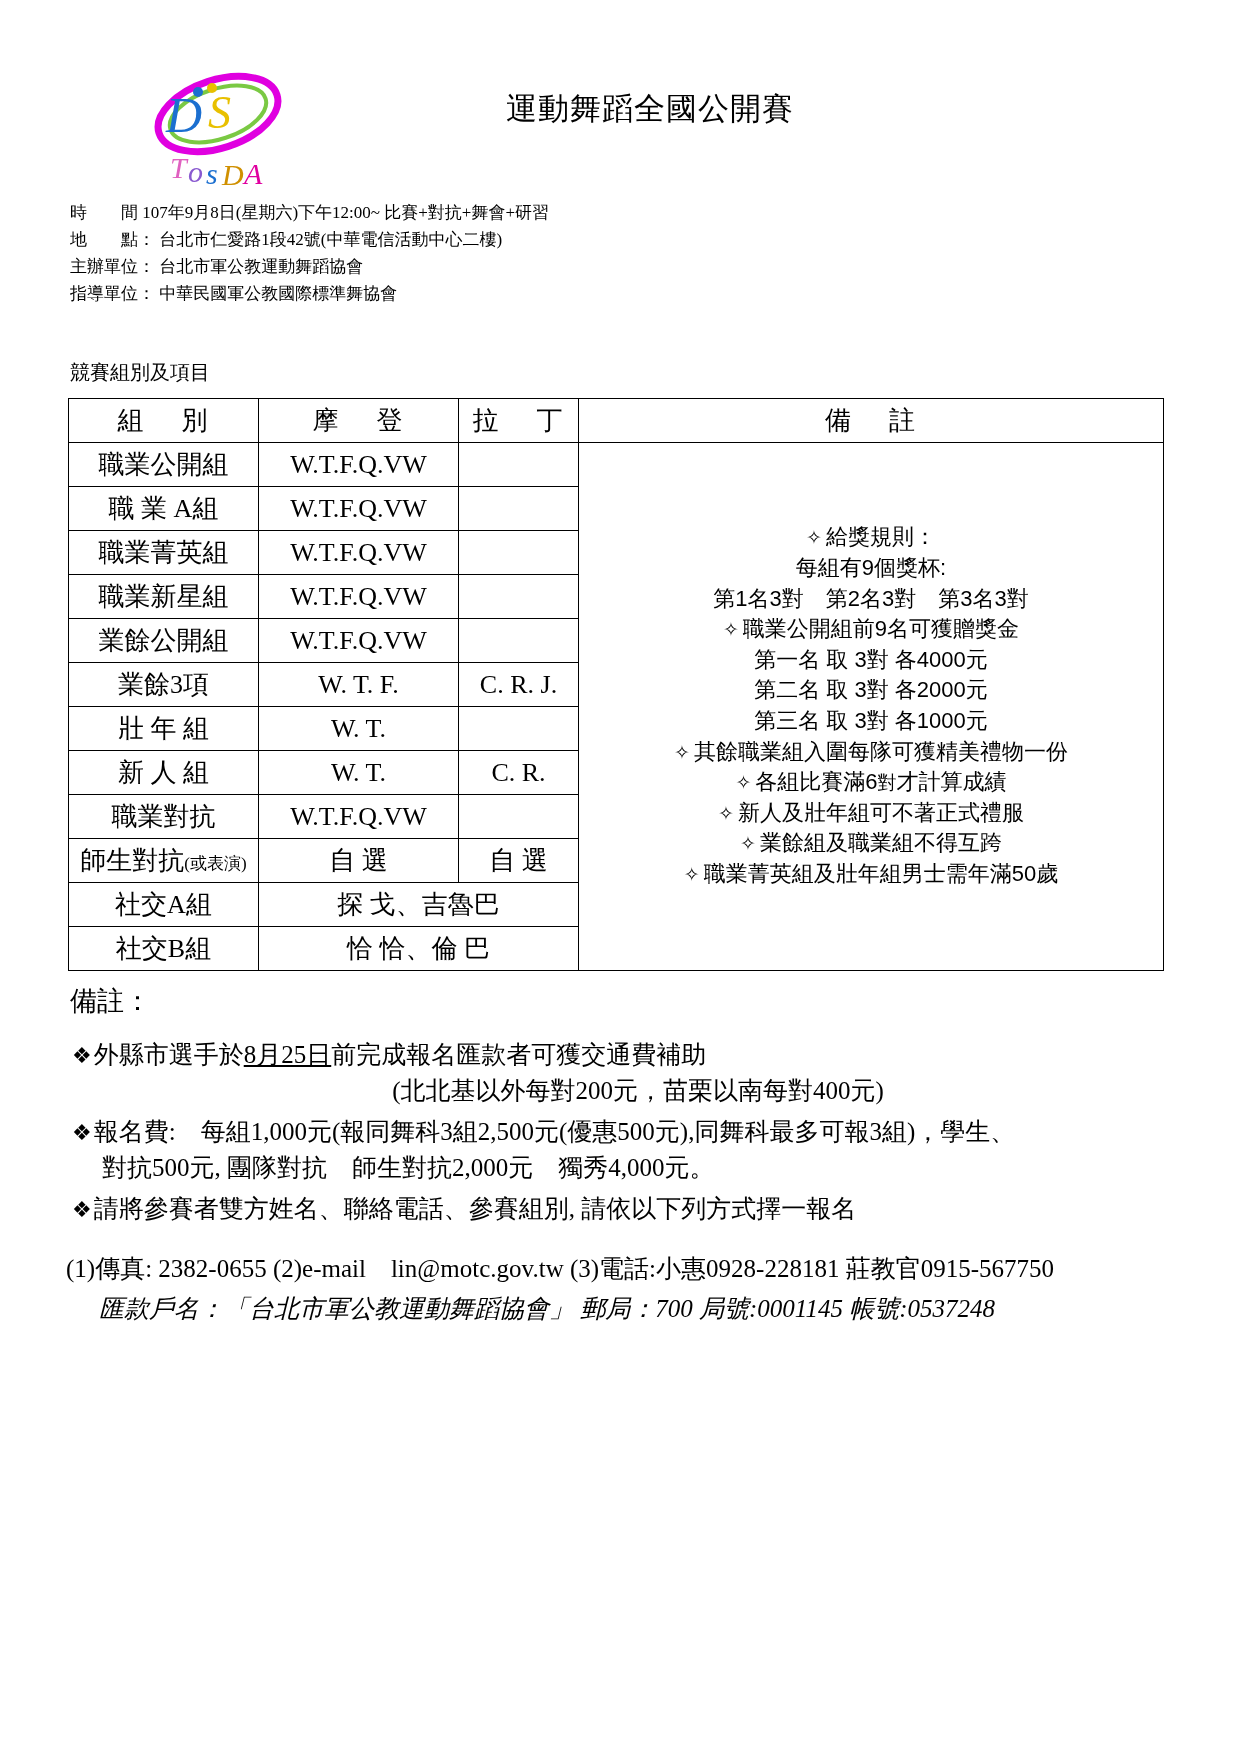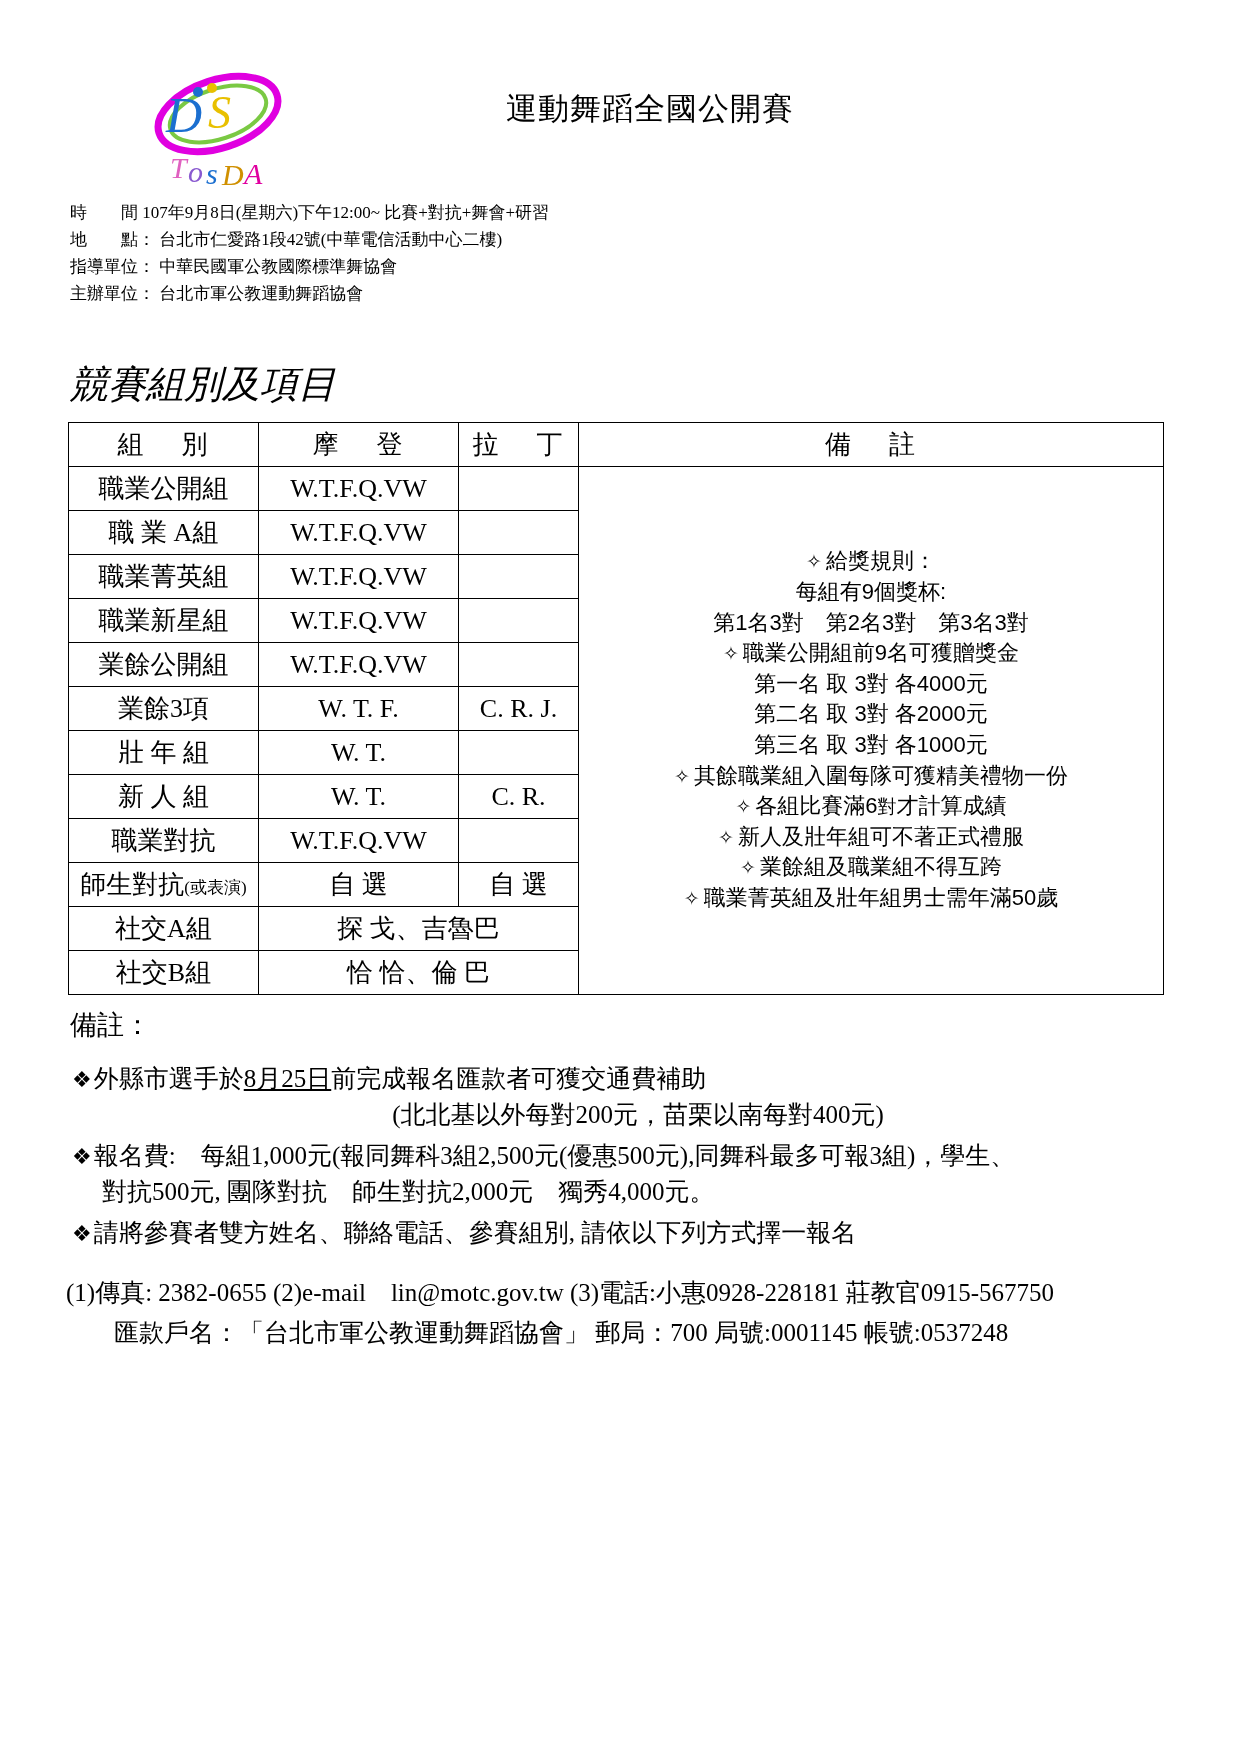--- a/index.html
+++ b/index.html
@@ -70,22 +70,21 @@
     white-space: nowrap;
   }
   .lbl-spaced {
     display: inline-block;
   }
   .sm { font-size: 25px; }
 
   
   .section-title {
     margin: 52px 0 12px 70px;
-    font-size: 38px;
-    font-style: italic;
+    font-size: 20px;
   }
 
   
   .tbl-wrap {
     margin: 8px 0 0 68px;
     width: 1110px;
   }
   table.main {
     border-collapse: collapse;
     width: 1095px;
@@ -171,21 +170,21 @@
   }
   .ul { text-decoration: underline; }
   .indent { display: block; margin-left: 32px; text-align: center; }
   .indent2 { display: block; margin-left: 30px; }
 
   .contact {
     margin: 22px 0 0 66px;
     font-size: 25px;
     line-height: 1.6;
   }
-  .contact .line2 { margin-left: 48px; display: block; }
+  .contact .line2 { margin-left: 33px; display: block; font-style: italic; }
 </style>
 </head>
 <body>
 
 <div class="page">
 
   <div class="header">
     <div class="logo">
       <svg width="170" height="130" viewBox="0 0 170 130" xmlns="http://www.w3.org/2000/svg">
         <ellipse cx="78" cy="48" rx="62" ry="34" fill="none" stroke="#e000e0" stroke-width="7" transform="rotate(-18 78 48)"></ellipse>
@@ -209,26 +208,26 @@
   <div class="info">
     <div class="info-row">
       <span class="lbl-spaced">時　　間</span>
       <span>107年9月8日(星期六)下午12:00~ 比賽+對抗+舞會+研習</span>
     </div>
     <div class="info-row">
       <span class="lbl-spaced">地　　點：</span>
       <span>台北市仁愛路1段42號(中華電信活動中心二樓)</span>
     </div>
     <div class="info-row">
+      <span class="lbl-spaced">主辦單位：</span>
+      <span>台北市軍公教運動舞蹈協會</span>
+    </div>
+    <div class="info-row">
       <span class="lbl-spaced">指導單位：</span>
       <span>中華民國軍公教國際標準舞協會</span>
-    </div>
-    <div class="info-row">
-      <span class="lbl-spaced">主辦單位：</span>
-      <span>台北市軍公教運動舞蹈協會</span>
     </div>
   </div>
 
   <div class="section-title">競賽組別及項目</div>
 
   <div class="tbl-wrap">
     <table class="main">
       <colgroup>
         <col class="col-group">
           <col class="col-modern">

